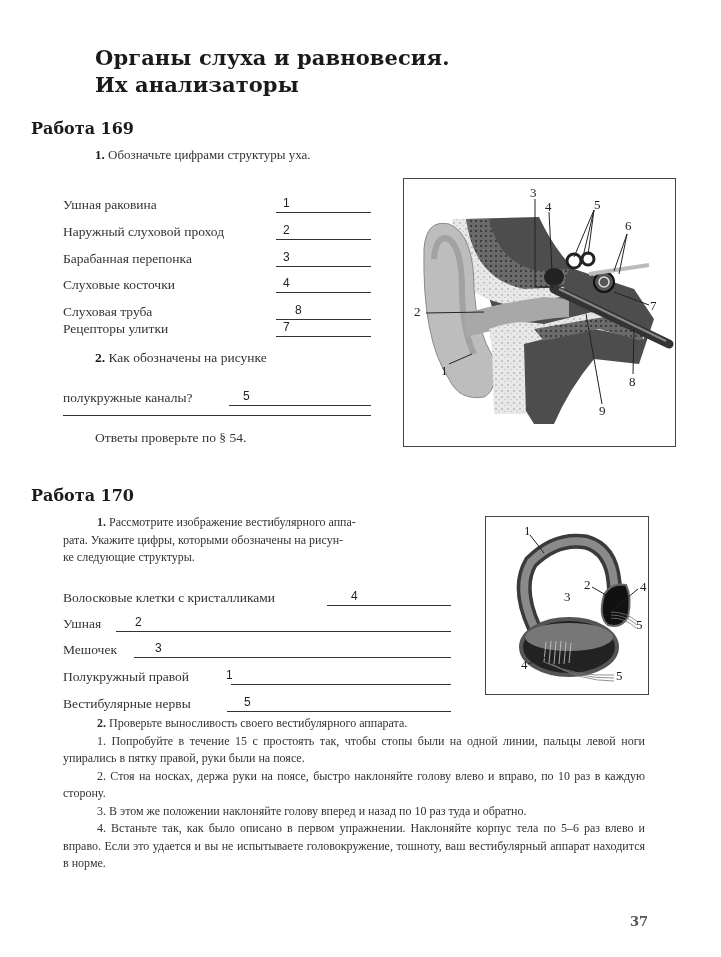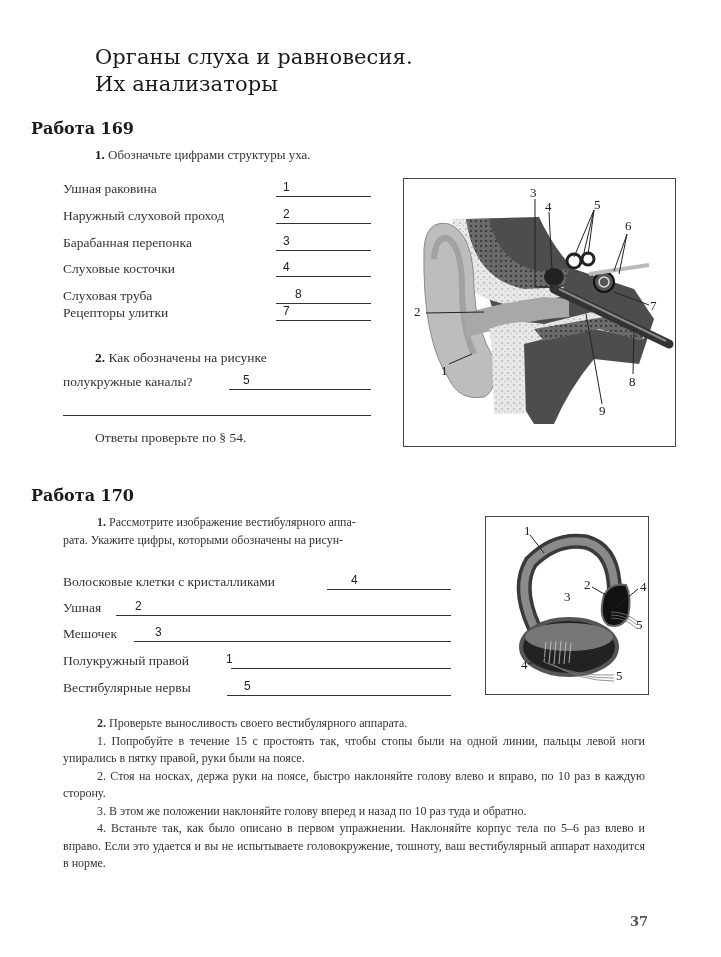--- a/index.html
+++ b/index.html
@@ -3,27 +3,27 @@
 <meta charset="utf-8">
 <style>
   html, body { margin: 0; padding: 0; background: #ffffff; }
   body {
     width: 721px; height: 957px; position: relative; overflow: hidden;
     font-family: "DejaVu Serif", "Liberation Serif", serif;
     color: #2a2a2a;
   }
   .abs { position: absolute; }
   .title {
-    left: 95px; top: 44px; font-family: "DejaVu Serif", serif; font-weight: normal;
+    left: 95px; top: 44px; font-family: "DejaVu Serif", serif; font-weight: bold;
     font-size: 21px; line-height: 27px; color: #1a1a1a; letter-spacing: 0.1px;
   }
   .sec-h { font-family: "DejaVu Serif", serif; font-weight: bold; font-size: 16px; color: #1a1a1a; }
   .txt { font-size: 13px; color: #333; line-height: 16px; font-family: "Liberation Serif", serif; }
   .txt b { color: #1a1a1a; }
-  .line-row { position: absolute; height: 20px; }
+  .line-row { position: absolute; height: 20px; margin-top: 16px; }
   .row-label { position: absolute; left: 0; bottom: 2px; font-size: 13.5px; color: #333; font-family: "Liberation Serif", serif; white-space: nowrap; }
   .row-blank { position: absolute; bottom: 2px; border-bottom: 1px solid #333; height: 18px; }
   .row-answer { position: absolute; bottom: 5px; font-family: "Liberation Sans", sans-serif; font-size: 12px; color: #222; }
   .figure { border: 1px solid #444; background: #fff; }
   .para { font-size: 12px; line-height: 17.5px; color: #333; text-align: justify; font-family: "Liberation Serif", serif; }
   .indent { text-indent: 34px; }
   .page-num { font-family: "DejaVu Serif", serif; font-weight: bold; font-size: 13px; color: #555; }
   .fig-lbl { font-family: "Liberation Serif", serif; font-size: 13px; fill: #222; }
 </style>
 </head>
@@ -154,20 +154,21 @@
     <text class="fig-lbl" x="225" y="207">8</text>
     <text class="fig-lbl" x="195" y="236">9</text>
   </svg>
 </div>
 
 <div class="abs sec-h" style="left:31px; top:486px;">Работа 170</div>
 
 <div class="abs para" style="left:63px; top:514px; width:389px;">
   <div class="indent"><b>1.</b> <span>Рассмотрите изображение вестибулярного аппа-</span></div>
   <div>рата. Укажите цифры, которыми обозначены на рисун-</div>
+  <div>ке следующие структуры.</div>
 </div>
 
 <div id="w170rows">
     <div class="line-row" style="left: 63px; top: 572px; width: 388px;">
       <span class="row-label">Волосковые клетки с кристалликами</span>
       <span class="row-blank" style="left:264px; right:0;"></span>
       <span class="row-answer" style="left:288px;">4</span>
     </div>
     <div class="line-row" style="left: 63px; top: 598px; width: 388px;">
       <span class="row-label">Ушная</span>

